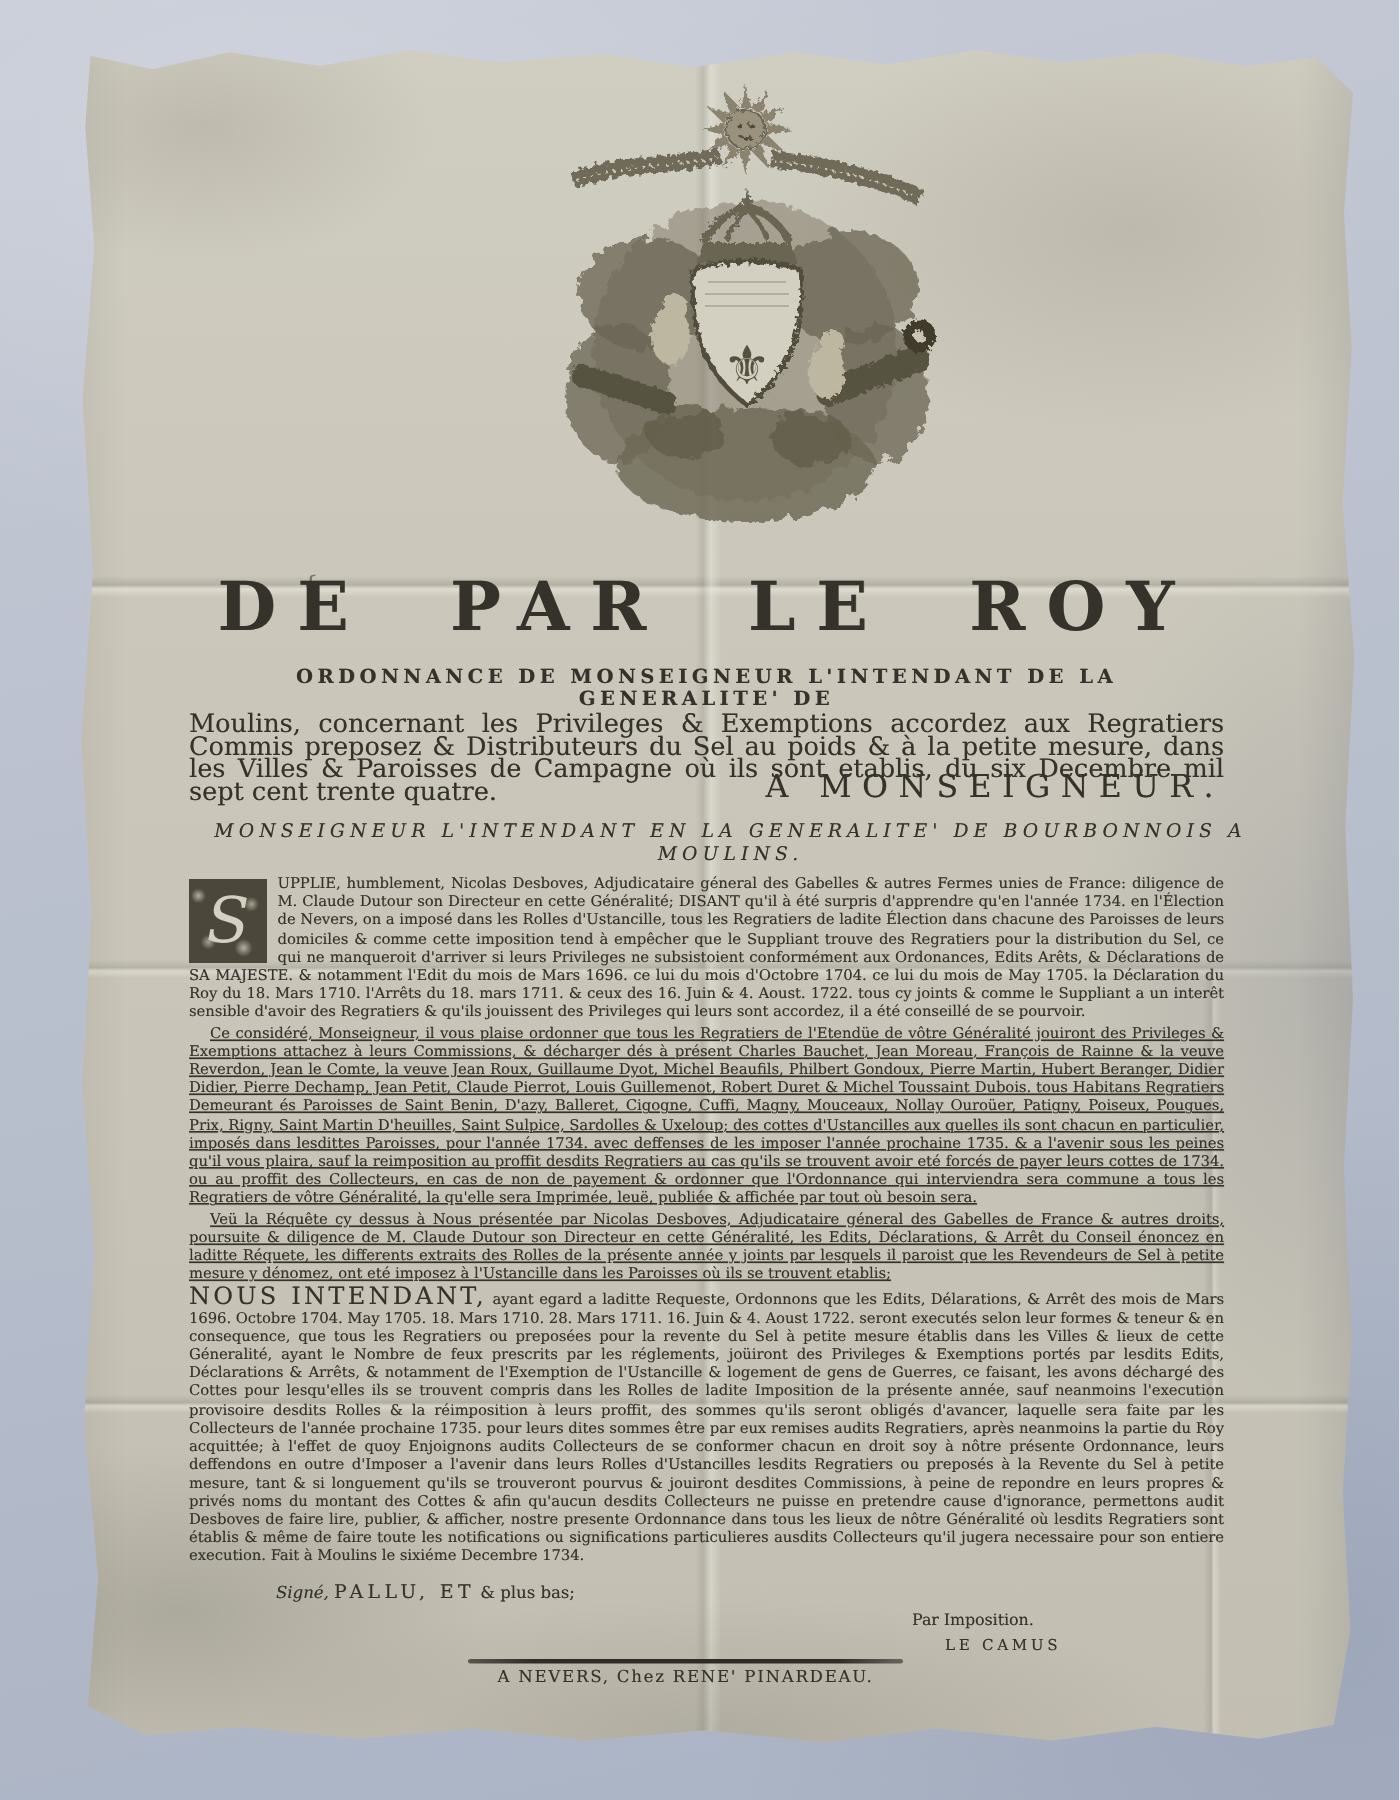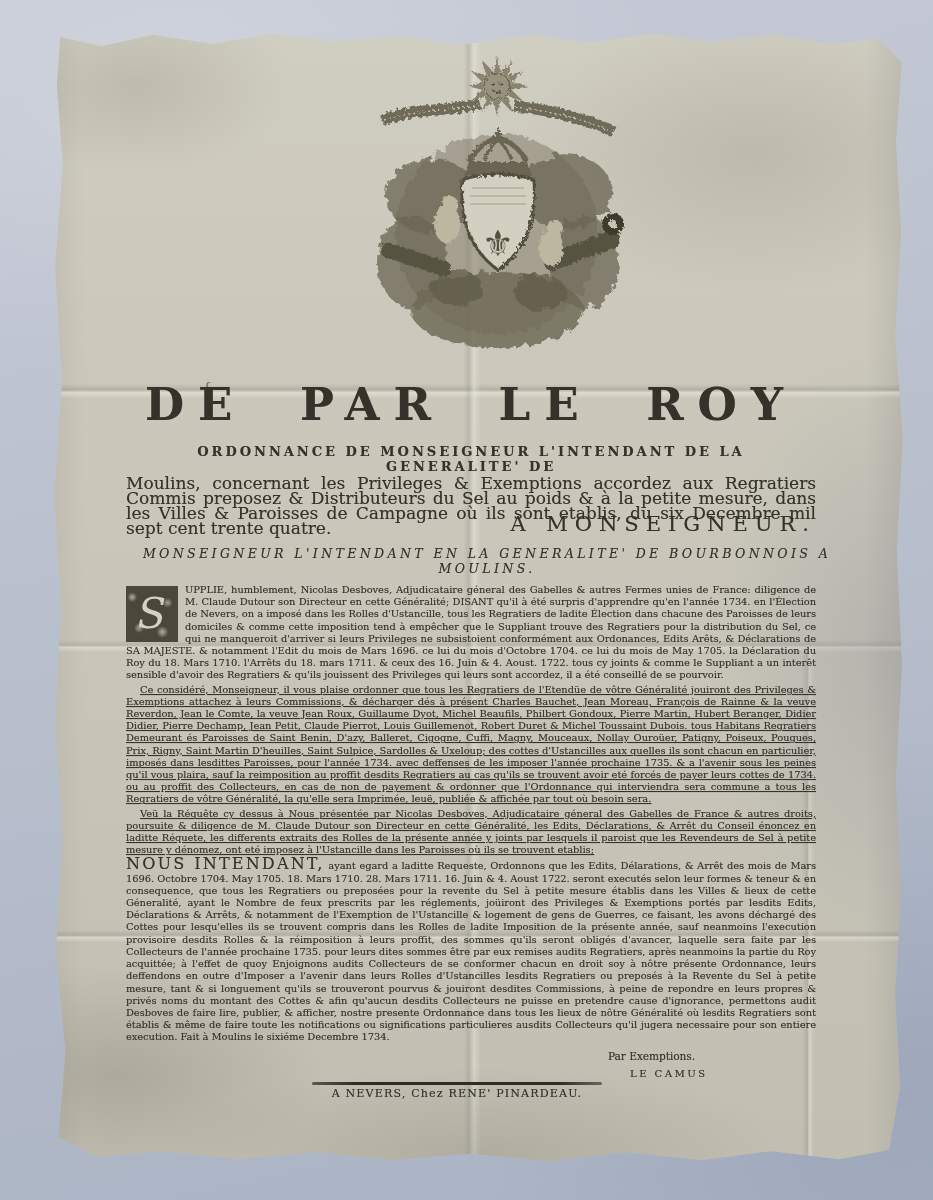--- a/index.html
+++ b/index.html
@@ -174,23 +174,24 @@
 
     <div class="salutation ink">A MONSEIGNEUR.</div>
     <div class="addressee ink">MONSEIGNEUR L'INTENDANT EN LA GENERALITE' DE BOURBONNOIS A MOULINS.</div>
 
     <div class="bodytext ink">
       <p><span class="dropcap">S</span><span>UPPLIE, humblement, Nicolas Desboves, Adjudicataire géneral des Gabelles &amp; autres Fermes unies de France: diligence de M. Claude Dutour son Directeur en cette Généralité; DISANT qu'il à été surpris d'apprendre qu'en l'année 1734. en l'Élection de Nevers, on a imposé dans les Rolles d'Ustancille, tous les Regratiers de ladite Élection dans chacune des Paroisses de leurs domiciles &amp; comme cette imposition tend à empêcher que le Suppliant trouve des Regratiers pour la distribution du Sel, ce qui ne manqueroit d'arriver si leurs Privileges ne subsistoient conformément aux Ordonances, Edits Arêts, &amp; Déclarations de SA MAJESTE. &amp; notamment l'Edit du mois de Mars 1696. ce lui du mois d'Octobre 1704. ce lui du mois de May 1705. la Déclaration du Roy du 18. Mars 1710. l'Arrêts du 18. mars 1711. &amp; ceux des 16. Juin &amp; 4. Aoust. 1722. tous cy joints &amp; comme le Suppliant a un interêt sensible d'avoir des Regratiers &amp; qu'ils jouissent des Privileges qui leurs sont accordez, il a été conseillé de se pourvoir.</span></p>
       <p class="indent">Ce considéré, Monseigneur, il vous plaise ordonner que tous les Regratiers de l'Etendüe de vôtre Généralité jouiront des Privileges &amp; Exemptions attachez à leurs Commissions, &amp; décharger dés à présent Charles Bauchet, Jean Moreau, François de Rainne &amp; la veuve Reverdon, Jean le Comte, la veuve Jean Roux, Guillaume Dyot, Michel Beaufils, Philbert Gondoux, Pierre Martin, Hubert Beranger, Didier Didier, Pierre Dechamp, Jean Petit, Claude Pierrot, Louis Guillemenot, Robert Duret &amp; Michel Toussaint Dubois. tous Habitans Regratiers Demeurant és Paroisses de Saint Benin, D'azy, Balleret, Cigogne, Cuffi, Magny, Mouceaux, Nollay Ouroüer, Patigny, Poiseux, Pougues, Prix, Rigny, Saint Martin D'heuilles, Saint Sulpice, Sardolles &amp; Uxeloup; des cottes d'Ustancilles aux quelles ils sont chacun en particulier, imposés dans lesdittes Paroisses, pour l'année 1734. avec deffenses de les imposer l'année prochaine 1735. &amp; a l'avenir sous les peines qu'il vous plaira, sauf la reimposition au proffit desdits Regratiers au cas qu'ils se trouvent avoir eté forcés de payer leurs cottes de 1734. ou au proffit des Collecteurs, en cas de non de payement &amp; ordonner que l'Ordonnance qui interviendra sera commune a tous les Regratiers de vôtre Généralité, la qu'elle sera Imprimée, leuë, publiée &amp; affichée par tout où besoin sera.</p>
       <p class="indent">Veü la Réquête cy dessus à Nous présentée par Nicolas Desboves, Adjudicataire géneral des Gabelles de France &amp; autres droits, poursuite &amp; diligence de M. Claude Dutour son Directeur en cette Généralité, les Edits, Déclarations, &amp; Arrêt du Conseil énoncez en laditte Réquete, les differents extraits des Rolles de la présente année y joints par lesquels il paroist que les Revendeurs de Sel à petite mesure y dénomez, ont eté imposez à l'Ustancille dans les Paroisses où ils se trouvent etablis;</p>
       <p><span class="lead-caps2">NOUS INTENDANT,</span><span> ayant egard a laditte Requeste, Ordonnons que les Edits, Délarations, &amp; Arrêt des mois de Mars 1696. Octobre 1704. May 1705. 18. Mars 1710. 28. Mars 1711. 16. Juin &amp; 4. Aoust 1722. seront executés selon leur formes &amp; teneur &amp; en consequence, que tous les Regratiers ou preposées pour la revente du Sel à petite mesure établis dans les Villes &amp; lieux de cette Géneralité, ayant le Nombre de feux prescrits par les réglements, joüiront des Privileges &amp; Exemptions portés par lesdits Edits, Déclarations &amp; Arrêts, &amp; notamment de l'Exemption de l'Ustancille &amp; logement de gens de Guerres, ce faisant, les avons déchargé des Cottes pour lesqu'elles ils se trouvent compris dans les Rolles de ladite Imposition de la présente année, sauf neanmoins l'execution provisoire desdits Rolles &amp; la réimposition à leurs proffit, des sommes qu'ils seront obligés d'avancer, laquelle sera faite par les Collecteurs de l'année prochaine 1735. pour leurs dites sommes être par eux remises audits Regratiers, après neanmoins la partie du Roy acquittée; à l'effet de quoy Enjoignons audits Collecteurs de se conformer chacun en droit soy à nôtre présente Ordonnance, leurs deffendons en outre d'Imposer a l'avenir dans leurs Rolles d'Ustancilles lesdits Regratiers ou preposés à la Revente du Sel à petite mesure, tant &amp; si longuement qu'ils se trouveront pourvus &amp; jouiront desdites Commissions, à peine de repondre en leurs propres &amp; privés noms du montant des Cottes &amp; afin qu'aucun desdits Collecteurs ne puisse en pretendre cause d'ignorance, permettons audit Desboves de faire lire, publier, &amp; afficher, nostre presente Ordonnance dans tous les lieux de nôtre Généralité où lesdits Regratiers sont établis &amp; même de faire toute les notifications ou significations particulieres ausdits Collecteurs qu'il jugera necessaire pour son entiere execution. Fait à Moulins le sixiéme Decembre 1734.</span></p>
 
+      <div class="sig-row"><span class="sig-script">Signé,</span> <span class="sig-name">PALLU, ET</span> <span>&amp; plus bas;</span></div>
 
       <div class="countersign">
-        <div>Par Exemptions.</div>
+        <div>Par Imposition.</div>
         <div class="c-name">LE CAMUS</div>
       </div>
 
       <div class="imprint">
         <div class="imprint-rule"></div>
         <div class="imprint-text">A NEVERS, Chez RENE' PINARDEAU.</div>
       </div>
     </div>
   </div>
 </div>

